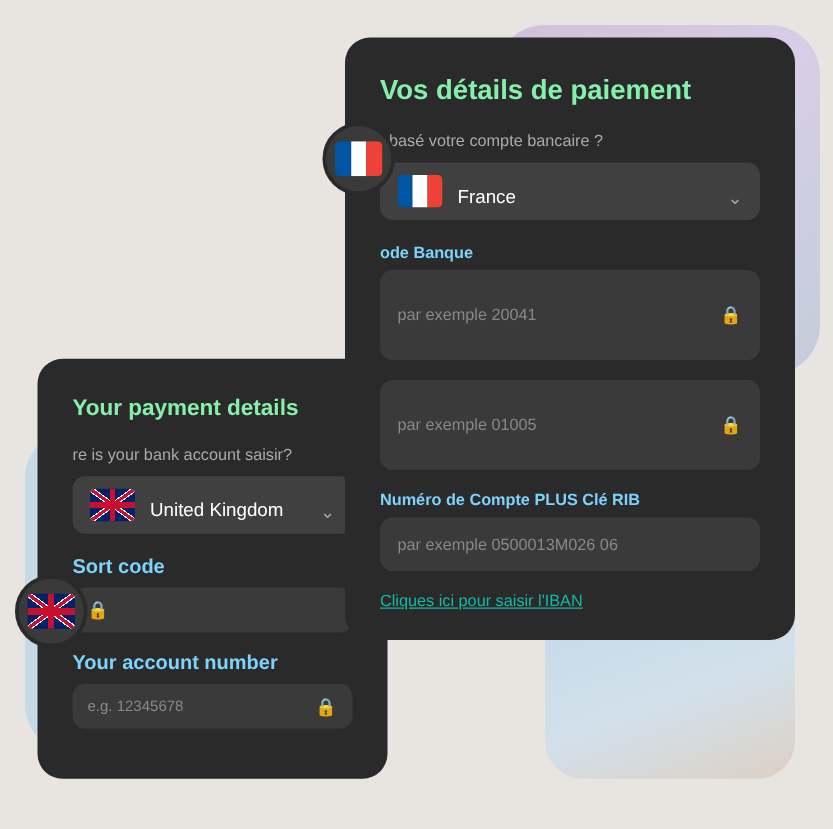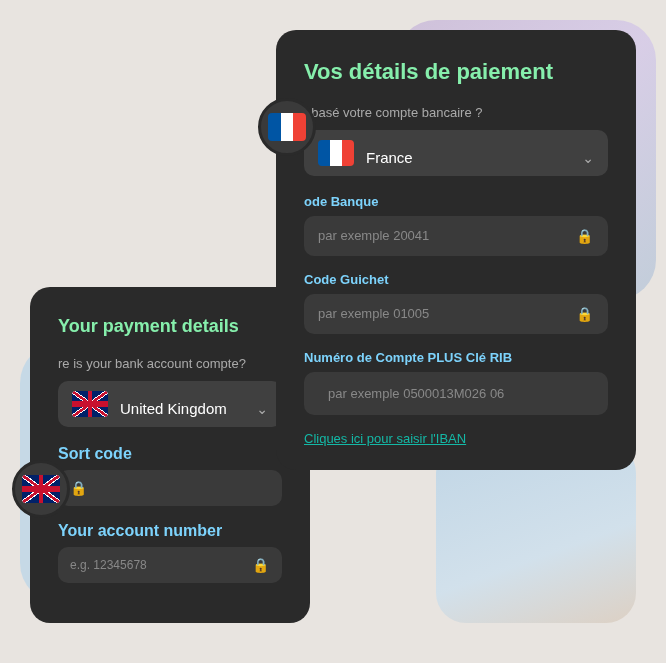--- a/index.html
+++ b/index.html
@@ -192,39 +192,39 @@
       font-weight: 600;
       color: #7dd3fc;
       margin-bottom: 7px;
     }
 
     .field-input {
       display: flex;
       align-items: center;
       background: #3a3a3a;
       border-radius: 10px;
-      padding: 12px 14px;
+      padding: 28px 14px;
     }
 
     .field-input-text {
       flex: 1;
       font-size: 13px;
       color: #888;
     }
 
     .lock-icon {
       color: #666;
       font-size: 14px;
     }
 
     
     .field-input-large {
       background: #3a3a3a;
       border-radius: 10px;
-      padding: 14px 24px;
+      padding: 14px 14px;
       font-size: 13px;
       color: #888;
     }
 
     .iban-link {
       display: block;
       font-size: 13px;
       color: #14b8a6;
       text-decoration: underline;
       margin-top: 14px;
@@ -282,41 +282,40 @@
 
   <div class="field-group">
     <div class="field-label">ode Banque</div>
     <div class="field-input">
       <span class="field-input-text">par exemple 20041</span>
       <span class="lock-icon">🔒</span>
     </div>
   </div>
 
   <div class="field-group">
-    <div class="field-label">Code Guichet</div>
     <div class="field-input">
       <span class="field-input-text">par exemple 01005</span>
       <span class="lock-icon">🔒</span>
     </div>
   </div>
 
   <div class="field-group">
     <div class="field-label">Numéro de Compte PLUS Clé RIB</div>
     <div class="field-input-large">
       <span class="field-input-text">par exemple 0500013M026 06</span>
     </div>
   </div>
 
   <a class="iban-link">Cliques ici pour saisir l'IBAN</a>
 </div>
 
 <div class="card card-uk">
   <h2 class="card-title">Your payment details</h2>
 
-  <p class="card-subtitle">re is your bank account compte?</p>
+  <p class="card-subtitle">re is your bank account saisir?</p>
 
   <div class="country-selector">
     <div class="flag flag-uk"></div>
     <span class="country-name">United Kingdom</span>
     <span class="chevron-icon">⌄</span>
   </div>
 
   <div class="field-group">
     <div class="field-label">Sort code</div>
     <div class="field-input">

